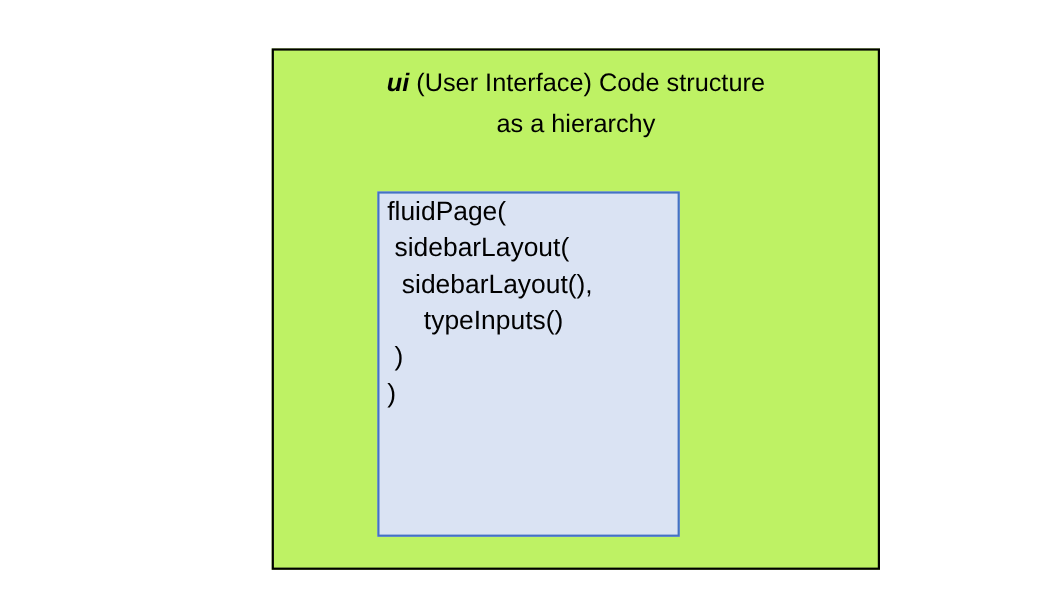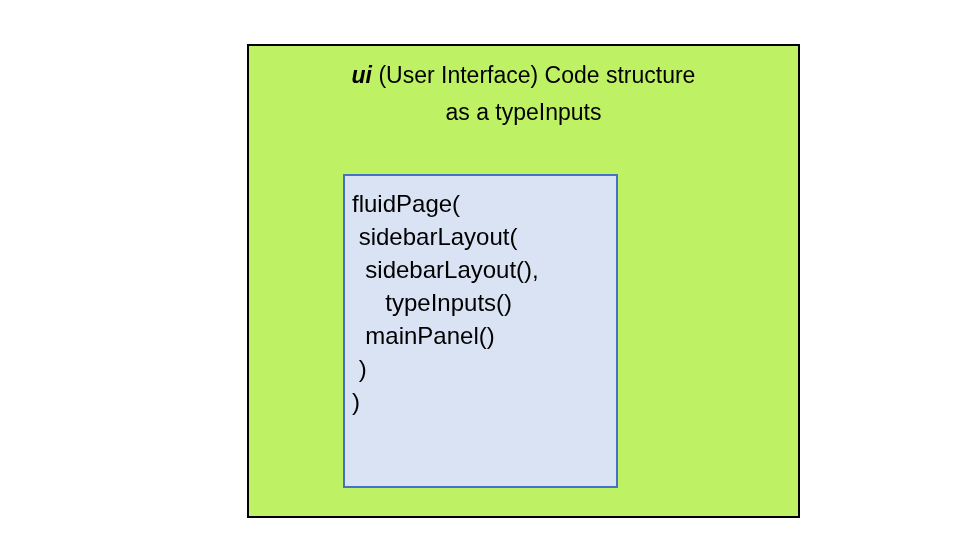--- a/index.html
+++ b/index.html
@@ -40,44 +40,43 @@
   }
   .code-box {
     position: absolute;
     left: 94px;
     top: 128px;
     width: 275px;
     height: 314px;
     box-sizing: border-box;
     background: #dae3f3;
     border: 2px solid #4472c4;
-    padding: 11px 0 0 7px;
+    padding: 0 0 0 7px;
   }
   .code-line {
     font-size: 24px;
     line-height: 33px;
     white-space: pre;
     color: #000000;
   }
 </style>
 </head>
 <body>
 
 <div class="slide">
   <div class="outer-box">
 
     <div class="title">
       <div class="title-line"><span class="emph">ui</span><span> (User Interface) Code structure</span></div>
-      <div class="title-line">as a typeInputs</div>
+      <div class="title-line">as a hierarchy</div>
     </div>
 
     <div class="code-box">
       <div class="code-line">fluidPage(</div>
       <div class="code-line"> sidebarLayout(</div>
       <div class="code-line">  sidebarLayout(),</div>
       <div class="code-line">     typeInputs()</div>
-      <div class="code-line">  mainPanel()</div>
       <div class="code-line"> )</div>
       <div class="code-line">)</div>
     </div>
 
   </div>
 </div>
 
 </body></html>

